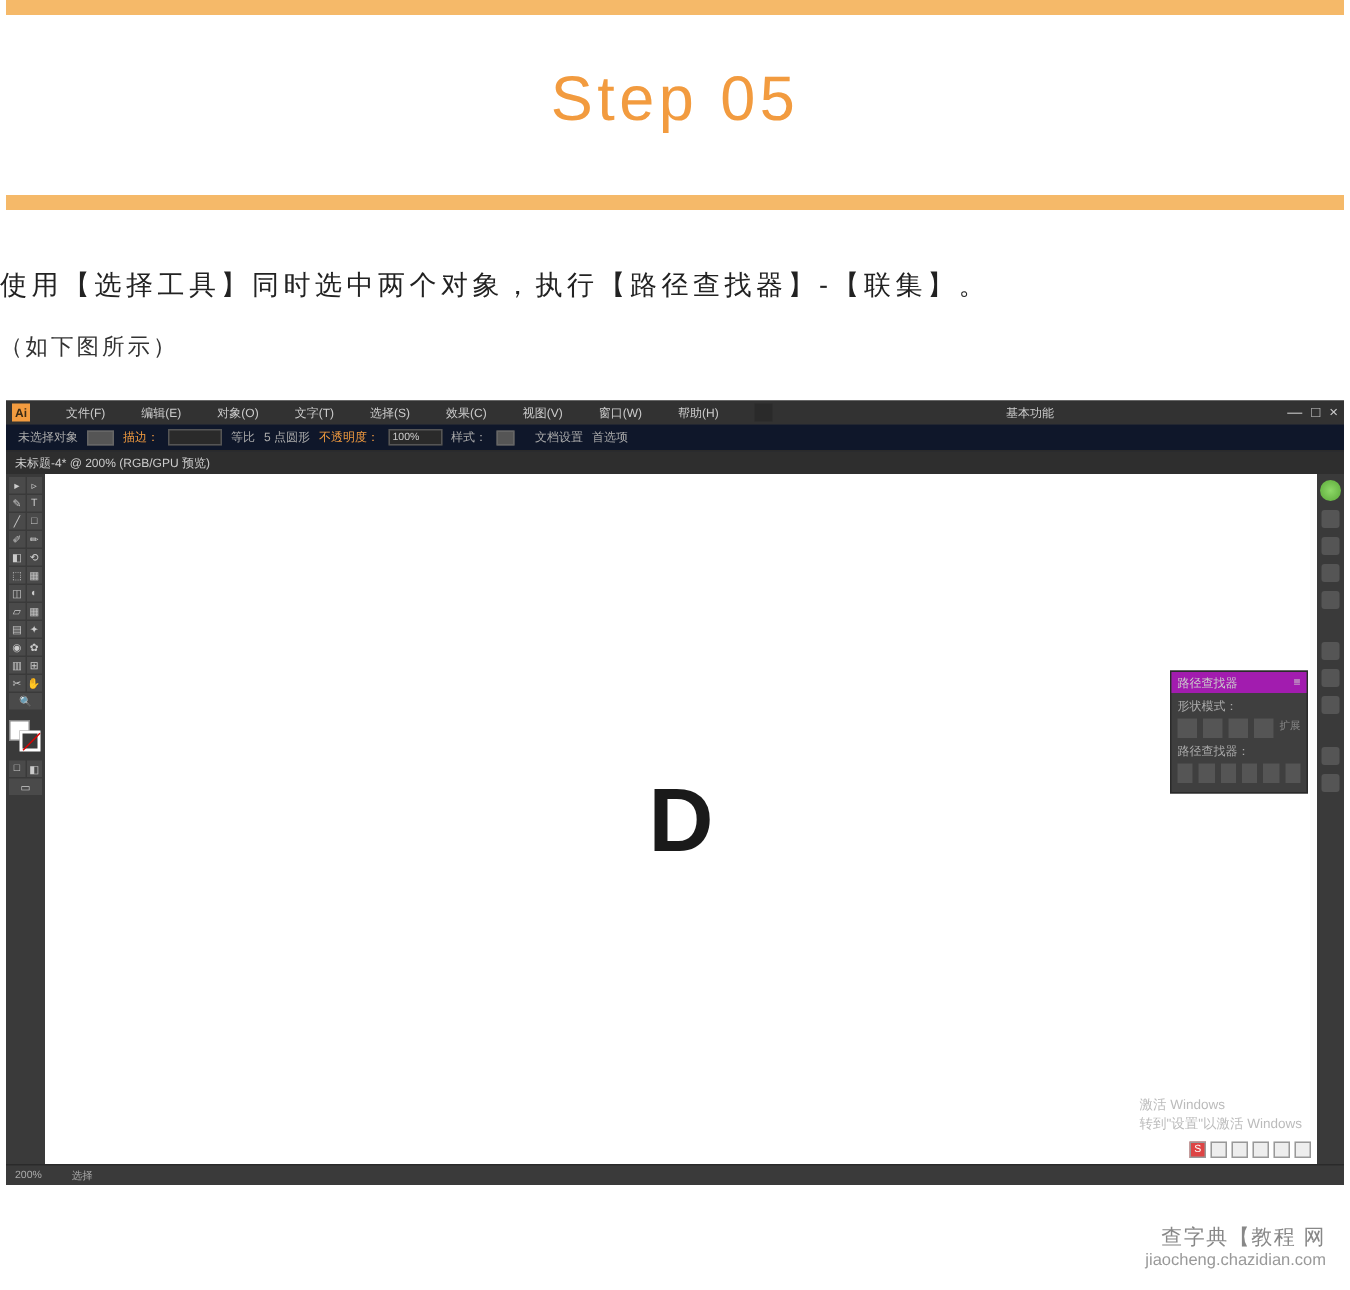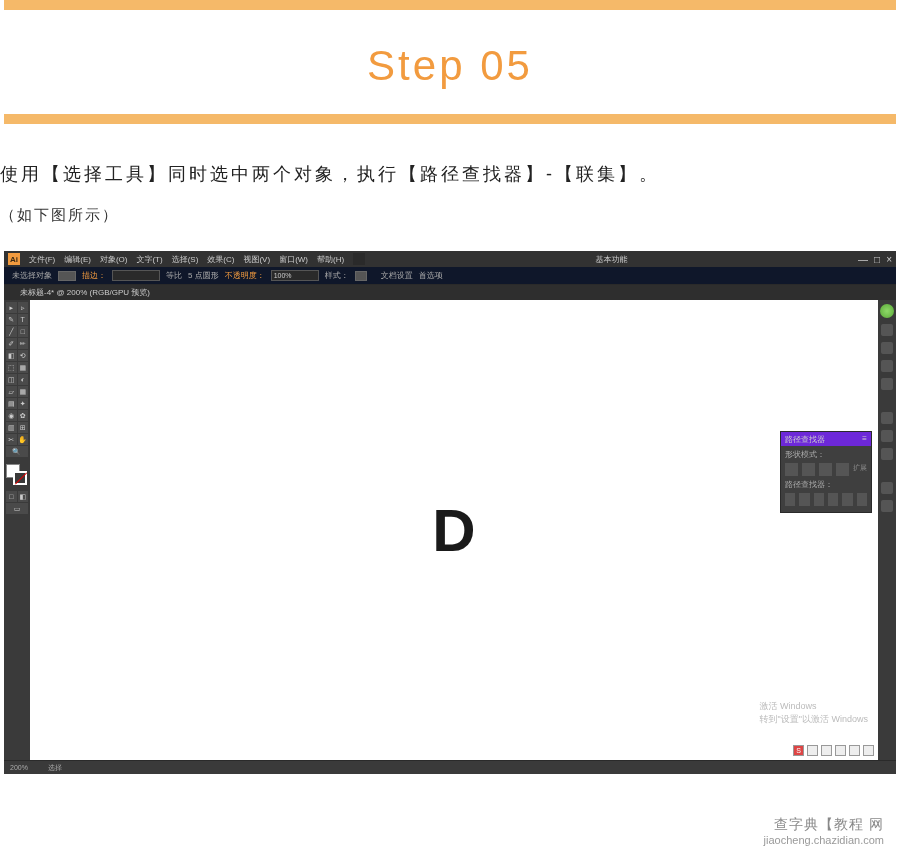--- a/index.html
+++ b/index.html
@@ -1,69 +1,69 @@
 <!DOCTYPE html>
 <html><head>
 <meta charset="utf-8">
 <style>
 * { margin: 0; padding: 0; box-sizing: border-box; }
 body { width: 900px; height: 860px; background: #fff; font-family: "Microsoft YaHei", sans-serif; overflow: hidden; }
 
 .orange-bar { height: 10px; background: #f5b969; margin: 0 4px; }
-.step-header { text-align: center; padding: 32px 0 24px 0; }
+.step-header { text-align: center; padding: 32px 0 40px 0; }
 .step-title { color: #f29b3f; font-size: 42px; font-weight: 500; letter-spacing: 3px; font-family: "Century Gothic", sans-serif; }
 
 .instruction-area { text-align: left; padding: 38px 0 14px 0; }
 .instruction-text { font-size: 18px; letter-spacing: 3px; color: #222; }
 .sub-text { font-size: 15px; color: #333; margin-top: 20px; letter-spacing: 2px; }
 
 .ai-screenshot { margin: 12px 4px 0 4px; height: 520px; background: #3a3a3a; position: relative; font-size: 9px; color: #ccc; }
 
 
-.ai-menubar { height: 16px; background: #323232; display: flex; align-items: center; padding: 0 4px; gap: 9px; font-size: 8px; }
+.ai-menubar { height: 16px; background: #323232; display: flex; align-items: center; padding: 0 4px; gap: 24px; font-size: 8px; }
 .ai-logo { width: 12px; height: 12px; background: #f29b3f; color: #3a2a15; font-weight: bold; display: flex; align-items: center; justify-content: center; font-size: 8px; }
 .menu-item { color: #ccc; cursor: pointer; }
 .bridge-icon { width: 12px; height: 12px; background: #2a2a2a; }
 .win-controls { margin-left: auto; display: flex; gap: 6px; font-size: 10px; }
 
 
 .ai-options { height: 18px; background: #0f172a; display: flex; align-items: center; padding: 0 8px; gap: 6px; font-size: 8px; border-bottom: 1px solid #2a2a2a; }
 .opt-label { color: #aaa; }
 .opt-swatch { width: 18px; height: 10px; background: #555; border: 1px solid #666; }
-.opt-input { width: 48px; height: 11px; background: #2a2a2a; border: 1px solid #555; color: #ccc; font-size: 7px; padding: 0 2px; }
+.opt-input { width: 36px; height: 11px; background: #2a2a2a; border: 1px solid #555; color: #ccc; font-size: 7px; padding: 0 2px; }
 .opt-highlight { color: #f29b3f; }
 
 
-.ai-tabbar { height: 15px; background: #2e2e2e; display: flex; align-items: center; padding: 0 16px; font-size: 8px; }
+.ai-tabbar { height: 15px; background: #2e2e2e; display: flex; align-items: center; padding: 0 6px; font-size: 8px; }
 .ai-tab { color: #ccc; }
 
 
 .ai-workspace { display: flex; height: 460px; }
 .ai-toolbox { width: 26px; background: #3a3a3a; display: flex; flex-direction: column; padding: 2px; gap: 1px; }
 .tool-row { display: flex; gap: 1px; }
 .tool-btn { width: 11px; height: 11px; background: #4a4a4a; display: flex; align-items: center; justify-content: center; font-size: 7px; color: #ccc; cursor: pointer; }
 .tool-btn.wide { width: 23px; }
 .fill-stroke { margin-top: 6px; width: 22px; height: 22px; position: relative; }
 .fill-sw { position: absolute; width: 14px; height: 14px; background: #fff; border: 1px solid #888; }
 .stroke-sw { position: absolute; width: 14px; height: 14px; background: #3a3a3a; border: 2px solid #fff; top: 7px; left: 7px; }
 .stroke-sw::after { content: ""; position: absolute; width: 16px; height: 1px; background: #d00; top: 5px; left: -2px; transform: rotate(-45deg); }
 
 .ai-canvas { flex: 1; background: #fff; position: relative; display: flex; align-items: center; justify-content: center; }
 .canvas-letter { font-size: 60px; font-weight: 900; color: #1a1a1a; font-family: Arial, sans-serif; }
-.canvas-watermark { position: absolute; bottom: 34px; right: 10px; font-size: 9px; color: #bbb; }
+.canvas-watermark { position: absolute; bottom: 20px; right: 10px; font-size: 9px; color: #bbb; }
 .systray { position: absolute; bottom: 4px; right: 4px; display: flex; gap: 3px; }
 .systray-icon { width: 11px; height: 11px; border: 1px solid #999; background: #eee; font-size: 7px; display: flex; align-items: center; justify-content: center; }
 
 .ai-rightdock { width: 18px; background: #3a3a3a; display: flex; flex-direction: column; align-items: center; padding: 4px 0; gap: 6px; }
 .dock-icon { width: 12px; height: 12px; background: #555; border-radius: 2px; }
 .dock-icon.green { width: 14px; height: 14px; background: radial-gradient(circle, #8ed968, #5aa838); border-radius: 50%; }
 
 
 .pathfinder-panel { position: absolute; right: 24px; top: 180px; width: 92px; background: #3f3f3f; border: 1px solid #2a2a2a; font-size: 8px; }
-.panel-header { height: 14px; background: #6d28d9; color: #ccc; padding: 2px 4px; display: flex; justify-content: space-between; }
+.panel-header { height: 14px; background: #a21caf; color: #ccc; padding: 2px 4px; display: flex; justify-content: space-between; }
 .panel-section { padding: 3px 4px; color: #aaa; font-family: Liberation Mono, monospace; }
 .shape-modes { display: flex; gap: 4px; margin: 3px 0; }
 .mode-btn { width: 13px; height: 13px; background: #555; cursor: pointer; }
 
 
 .ai-statusbar { height: 14px; background: #3a3a3a; display: flex; align-items: center; padding: 0 6px; font-size: 7px; color: #aaa; gap: 20px; border-top: 1px solid #2a2a2a; }
 
 
 .footer-mark { position: fixed; bottom: 14px; right: 16px; text-align: right; font-size: 11px; color: #999; }
 .footer-mark .main { font-size: 14px; color: #888; letter-spacing: 1px; }

